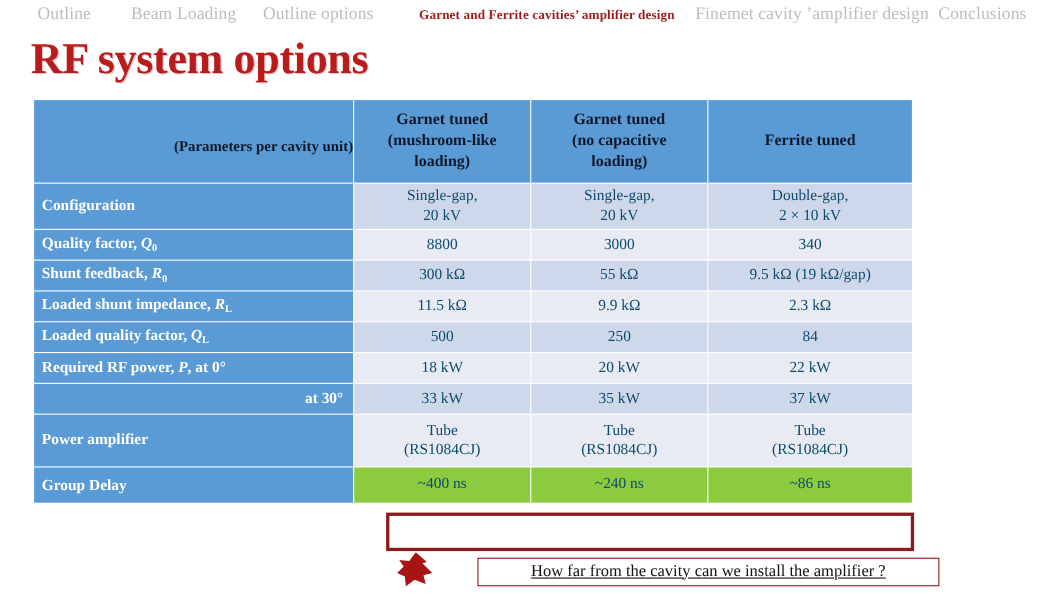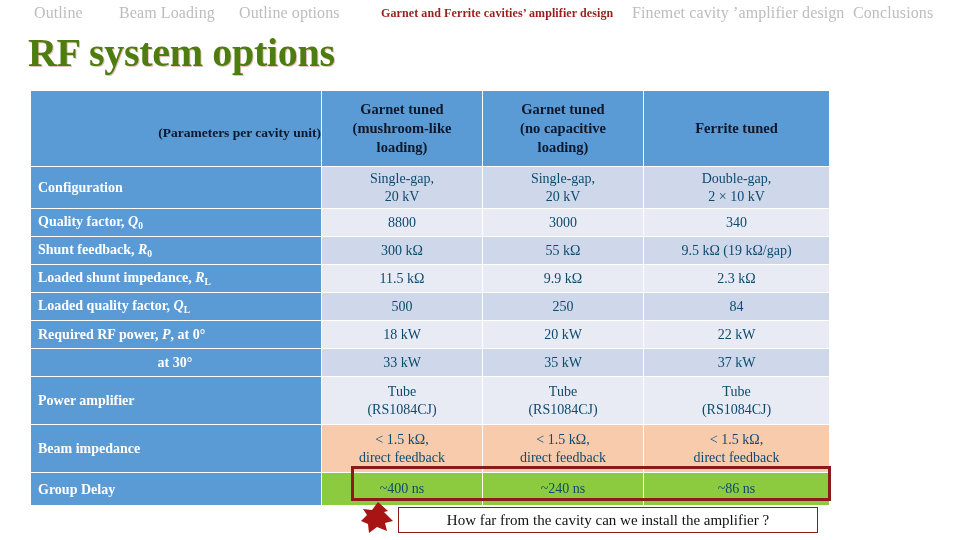--- a/index.html
+++ b/index.html
@@ -39,21 +39,21 @@
   }
 
   
   #slide-title {
     position: absolute;
     left: 28px;
     top: 31px;
     font-family: "Liberation Serif", serif;
     font-size: 40px;
     font-weight: bold;
-    color: #4d7c0f;
+    color: #b91c1c;
     letter-spacing: -0.3px;
     line-height: 44px;
     text-shadow: 1px 1px 0 rgba(160,0,0,0.25);
   }
 
   
   #param-table {
     position: absolute;
     left: 30px;
     top: 90px;
@@ -94,21 +94,21 @@
     background: #5B9BD5;
     color: #ffffff;
     font-weight: bold;
     font-size: 14px;
     text-align: left;
     padding-left: 7px !important;
     line-height: 17px;
     margin-left: 20px;
   }
   .lbl.right {
-    text-align: center;
+    text-align: right;
     padding-right: 9px !important;
   }
   .lbl sub {
     font-size: 9.5px;
     vertical-align: baseline;
     position: relative;
     top: 3px;
   }
   .lbl i { font-style: italic; }
 
@@ -139,33 +139,34 @@
     width: 480px;
     height: 35px;
     border: 3px solid #8B1A1A;
     box-sizing: border-box;
     pointer-events: none;
   }
 
   
   #callout-box {
     position: absolute;
-    left: 398px;
+    left: 434px;
     top: 507px;
     width: 420px;
     height: 26px;
     background: #ffffff;
     border: 1.5px solid #8B1A1A;
     box-sizing: border-box;
     display: flex;
     align-items: center;
     justify-content: center;
     font-family: "Liberation Serif", serif;
     font-size: 15px;
     color: #111111;
+    text-decoration: underline;
   }
   #callout-arrow {
     position: absolute;
     left: 361px;
     top: 502px;
     width: 34px;
     height: 32px;
   }
 </style>
 </head>
@@ -276,35 +277,20 @@
       <td class="val">
         <div>Tube</div>
         <div>(RS1084CJ)</div>
       </td>
       <td class="val">
         <div>Tube</div>
         <div>(RS1084CJ)</div>
       </td>
     </tr>
 
-    <tr class="r-beam">
-      <td class="lbl">Beam impedance</td>
-      <td class="val peach">
-        <div>&lt; 1.5 kΩ,</div>
-        <div>direct feedback</div>
-      </td>
-      <td class="val peach">
-        <div>&lt; 1.5 kΩ,</div>
-        <div>direct feedback</div>
-      </td>
-      <td class="val peach">
-        <div>&lt; 1.5 kΩ,</div>
-        <div>direct feedback</div>
-      </td>
-    </tr>
 
     <tr class="r-delay">
       <td class="lbl">Group Delay</td>
       <td class="val green">~400 ns</td>
       <td class="val green">~240 ns</td>
       <td class="val green">~86 ns</td>
     </tr>
 
   </tbody>
 </table>

